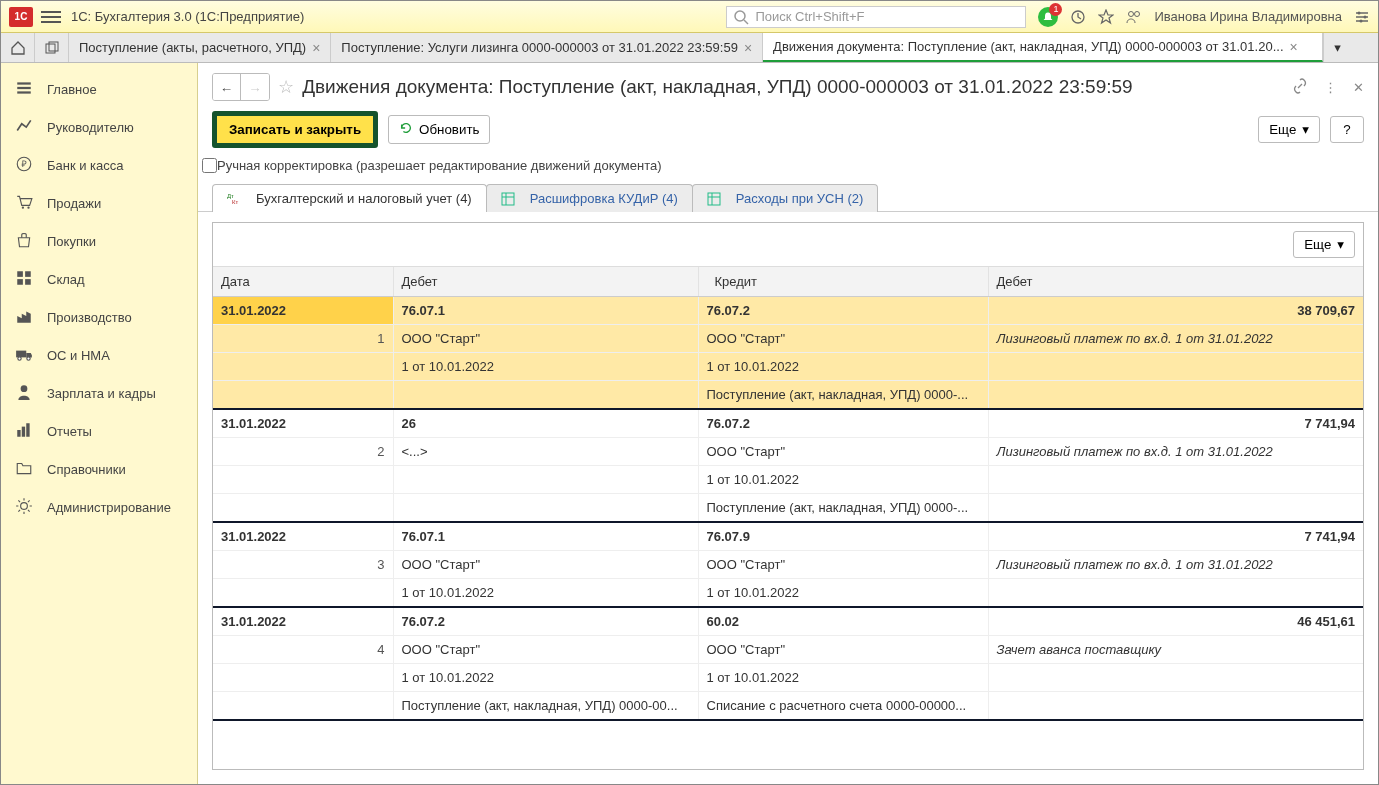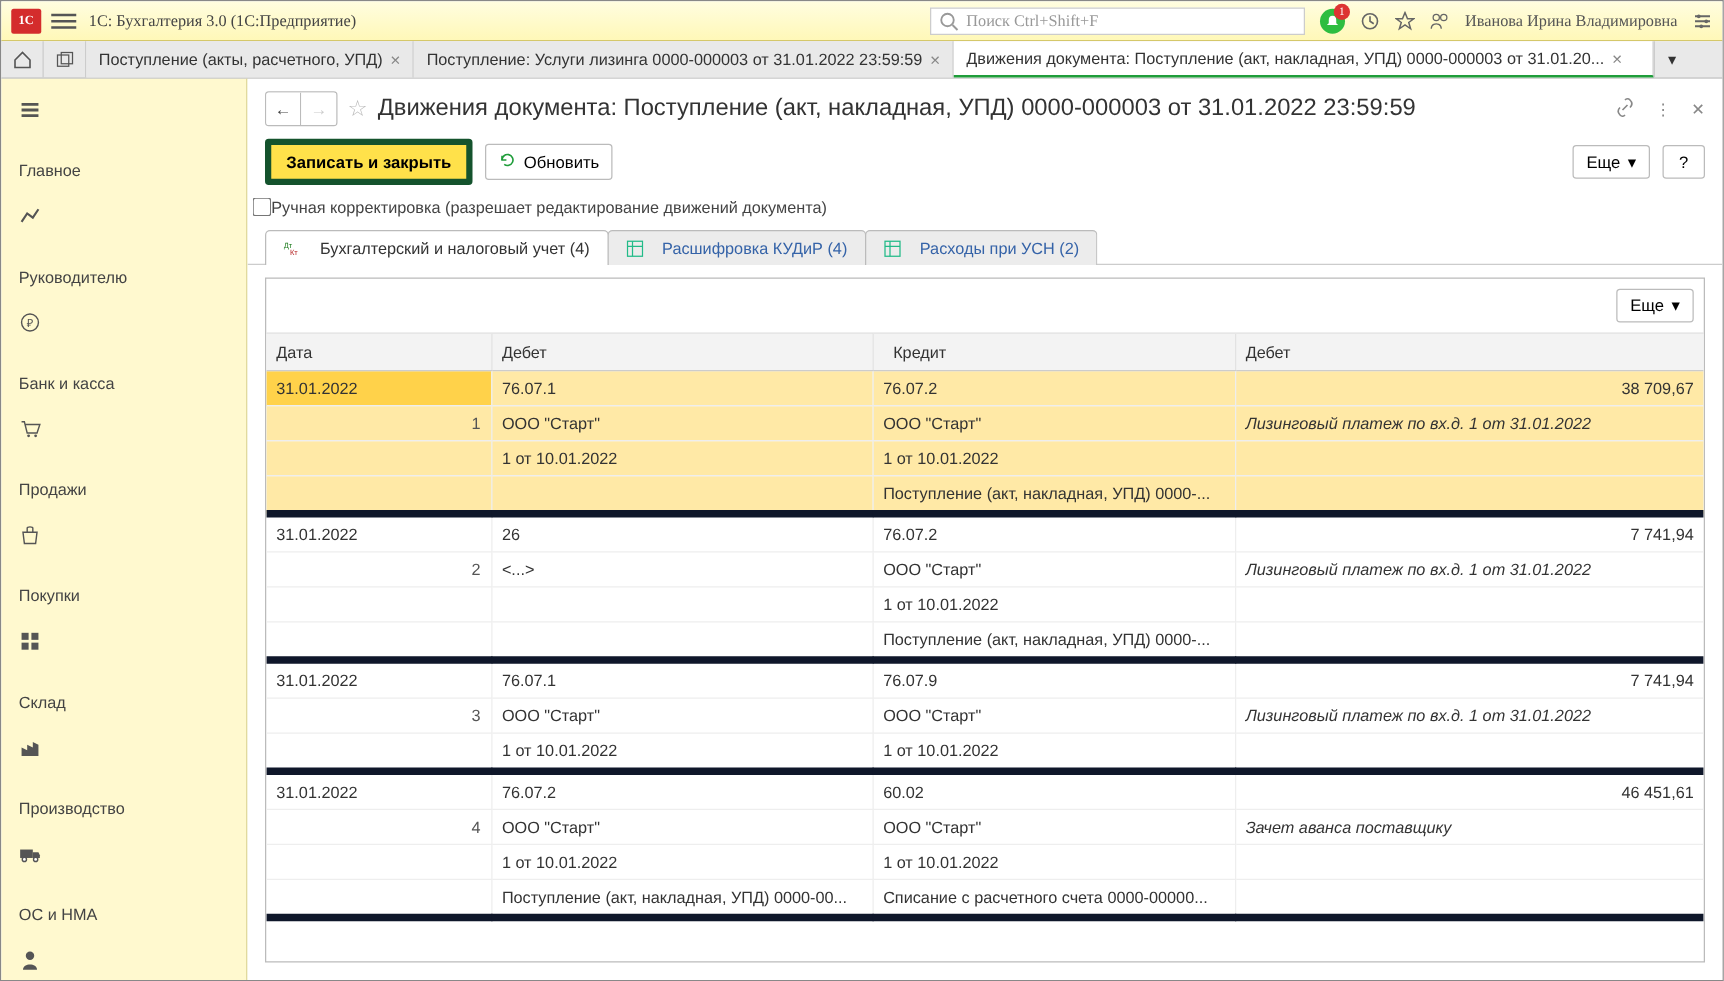--- a/index.html
+++ b/index.html
@@ -1,19 +1,19 @@
 <!DOCTYPE html>
 <html><head>
 <meta charset="utf-8">
 <style>
 * { box-sizing: border-box; margin: 0; padding: 0; }
 body { font-family: Arial, sans-serif; font-size: 13px; color: #333; background: #fff; width: 1379px; height: 785px; overflow: hidden; border: 1px solid #888; }
 
 
-.titlebar { height: 32px; background: linear-gradient(#fffde0,#fff8b8); display:flex; align-items:center; padding:0 8px; border-bottom:1px solid #d5c86a;font-family:Liberation Serif, serif; }
+.titlebar { height: 32px; background: linear-gradient(#fffde0,#fff8b8); display:flex; align-items:center; padding:0 8px; border-bottom:1px solid #d5c86a; }
 .titlebar .logo { width:24px; height:20px; background:#d42c2c; color:#fff; font-size:10px; font-weight:bold; display:flex; align-items:center; justify-content:center; border-radius:2px; margin-right:8px;}
 .titlebar .burger { width:20px; margin-right:10px; cursor:pointer; }
 .titlebar .burger div{height:2px;background:#555;margin:3px 0;}
 .titlebar .title { flex:0 0 auto; color:#444; }
 .titlebar .spacer{flex:1;}
 .titlebar .search { width:300px; height:22px; border:1px solid #ccc; background:#fff; display:flex; align-items:center; padding:0 6px; color:#999; gap:6px;}
 .titlebar .tb-icons{display:flex; align-items:center; gap:12px; margin-left:12px;}
 .titlebar .bell{width:20px;height:20px;border-radius:50%;background:#2ebd40;position:relative;display:flex;align-items:center;justify-content:center;}
 .titlebar .bell .badge{position:absolute;top:-4px;right:-4px;background:#d33;color:#fff;border-radius:50%;width:13px;height:13px;font-size:9px;display:flex;align-items:center;justify-content:center;}
 .ic{width:16px;height:16px;display:inline-block;color:#666;}
@@ -22,21 +22,21 @@
 .tabsbar{height:30px;background:#e9e9e9;border-bottom:1px solid #bbb;display:flex;align-items:stretch;}
 .tabsbar .navbtn{width:34px;display:flex;align-items:center;justify-content:center;border-right:1px solid #ccc;color:#555;cursor:pointer;}
 .tabsbar .tab{padding:0 10px;display:flex;align-items:center;gap:6px;border-right:1px solid #ccc;background:#e9e9e9;max-width:560px;white-space:nowrap;overflow:hidden;cursor:pointer;}
 .tabsbar .tab.active{background:#fff;border-bottom:2px solid #1f9d3a;}
 .tabsbar .tab .close{color:#888;font-size:14px;}
 .tabsbar .drop{width:28px;display:flex;align-items:center;justify-content:center;border-left:1px solid #ccc;}
 
 
 .bodyrow{display:flex;height:calc(100% - 62px);}
 .sidebar{width:197px;background:#fff9cf;border-right:1px solid #d7cf8f;padding-top:6px;}
-.sidebar .item{display:flex;align-items:flex-start;gap:32px;padding:10px 14px;color:#444;cursor:pointer;flex-direction:column;}
+.sidebar .item{display:flex;align-items:flex-end;gap:14px;padding:10px 14px;color:#444;cursor:pointer;}
 .sidebar .sic{width:18px;height:18px;color:#555;flex:0 0 18px;}
 
 .main{flex:1;display:flex;flex-direction:column;background:#fff;overflow:hidden;}
 .header{display:flex;align-items:center;padding:10px 14px 6px;gap:8px;}
 .navarrows{display:flex;border:1px solid #bbb;border-radius:3px;overflow:hidden;}
 .navarrows button{width:28px;height:26px;border:none;background:#fff;color:#444;cursor:pointer;}
 .navarrows button:first-child{border-right:1px solid #bbb;}
 .header .star{color:#bbb;font-size:18px;}
 .header h1{font-size:19px;font-weight:normal;color:#333;flex:1;white-space:nowrap;overflow:hidden;text-overflow:ellipsis;}
 .header .ricons{display:flex;gap:16px;color:#888;align-items:center;}
@@ -59,22 +59,22 @@
 .gridtop{display:flex;justify-content:flex-end;padding:8px;border-bottom:1px solid #ddd;}
 .grid{flex:1;overflow:auto;}
 table{width:100%;border-collapse:collapse;}
 th{background:#f3f3f3;text-align:left;font-weight:normal;padding:7px 8px;border-bottom:1px solid #ccc;border-right:1px solid #e2e2e2;color:#333;}
 th:last-child{border-right:none;}
 .col-date{width:180px;}
 .col-deb{width:305px;}
 .col-cred{width:290px;padding-left:16px;}
 td{padding:6px 8px;border-bottom:1px solid #eee;border-right:1px solid #eee;vertical-align:top;}
 td:last-child{border-right:none;}
-.group{border-bottom:6px solid #0f172a;}
-.r-h td{font-weight:normal;}
+.group{border-bottom:2px solid #0f172a;}
+.r-h td{font-weight:bold;}
 .r-h .sum{text-align:right;}
 .r-sub .date{text-align:right;color:#555;}
 .sum-note{font-style:italic;color:#555;}
 .sel td{background:#ffe9a6;}
 .selh td:first-child{background:#ffd24a;}
 tr.r-sub td{color:#333;}
 </style>
 </head>
 <body>
 

